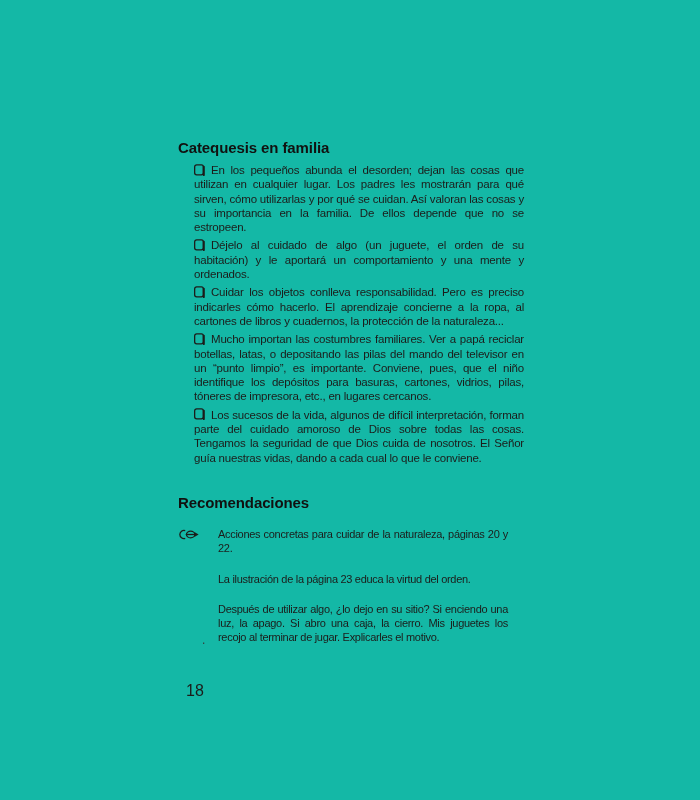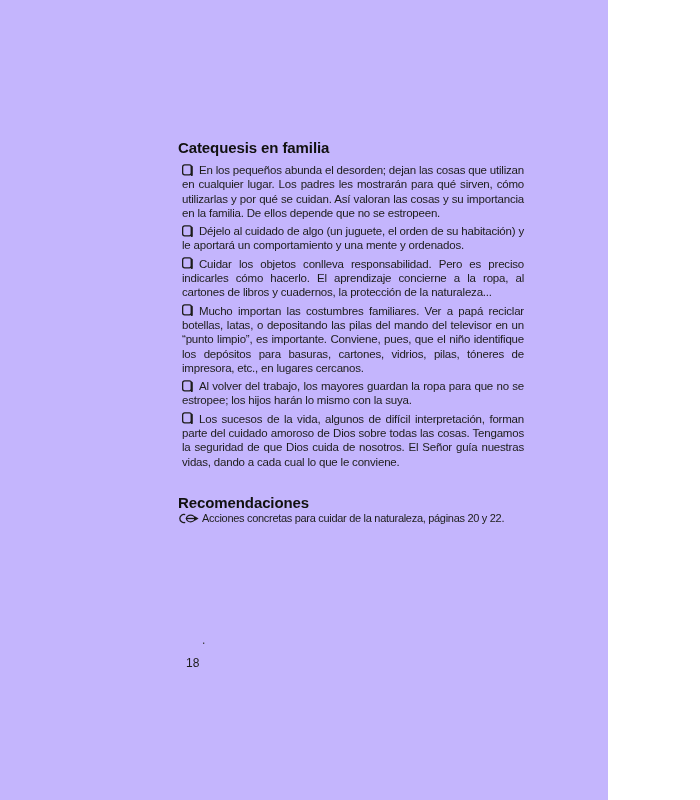--- a/index.html
+++ b/index.html
@@ -2,23 +2,23 @@
 <html><head>
 <meta charset="utf-8">
 <style>
   html, body {
     margin: 0;
     padding: 0;
     background: #ffffff;
   }
   .page {
     position: relative;
-    width: 608px;
+    width: 700px;
     height: 800px;
-    background: #c4b5fd;
+    background: #14b8a6;
     overflow: hidden;
     font-family: "Liberation Sans", "DejaVu Sans", sans-serif;
     color: #1c1c1a;
   }
   .sec1 {
     position: absolute;
     left: 178px;
     top: 139px;
     width: 346px;
   }
@@ -29,66 +29,66 @@
     width: 346px;
   }
   h1.doc-heading, h2.doc-heading {
     font-size: 15px;
     font-weight: bold;
     line-height: 17px;
     margin: 0 0 7px 0;
     letter-spacing: -0.1px;
     color: #111110;
   }
-  h2.doc-heading { margin-bottom: 0; }
+  h2.doc-heading { margin-bottom: 14px; }
   p.body-para {
     font-size: 11.5px;
     line-height: 14.3px;
     letter-spacing: -0.2px;
     text-align: justify;
-    margin: 0 0 4px 4px;
+    margin: 0 0 4px 16px;
     hyphens: none;
   }
   .cb {
     display: inline-block;
     width: 11px;
     height: 12px;
     margin-right: 6px;
     vertical-align: -1.5px;
   }
   .rec {
     position: relative;
     padding-left: 24px;
     font-size: 11px;
     line-height: 14.3px;
     letter-spacing: -0.3px;
     text-align: justify;
     hyphens: none;
   }
-  .rec p { margin: 0; }
+  .rec p { margin: 16px; }
   .pointer {
     position: absolute;
     left: 0;
     top: 2px;
     width: 21px;
     height: 11px;
   }
   .stray-dot {
     position: absolute;
     left: 202px;
     top: 634px;
     font-size: 12px;
     line-height: 12px;
     color: #3a3a38;
   }
   .page-number {
     position: absolute;
     left: 186px;
-    top: 657px;
-    font-size: 12px;
+    top: 685px;
+    font-size: 16px;
     line-height: 12px;
     color: #1c1c1a;
   }
 </style>
 </head>
 <body>
 
 <div class="page">
 
   <section class="sec1">
@@ -107,40 +107,38 @@
     <p class="body-para"><span class="cb"><svg width="11" height="12" viewBox="0 0 11 12" aria-hidden="true">
             <rect x="0.65" y="0.9" width="8.7" height="9.9" rx="2" fill="none" stroke="currentColor" stroke-width="1.3"></rect>
             <path d="M9.8 2.7 L9.8 11.1" stroke="currentColor" stroke-width="2" stroke-linecap="round" fill="none"></path>
           </svg></span><span>Cuidar los objetos conlleva responsabilidad. Pero es preciso indicarles cómo hacerlo. El aprendizaje concierne a la ropa, al cartones de libros y cuadernos, la protección de la naturaleza...</span></p>
 
     <p class="body-para"><span class="cb"><svg width="11" height="12" viewBox="0 0 11 12" aria-hidden="true">
             <rect x="0.65" y="0.9" width="8.7" height="9.9" rx="2" fill="none" stroke="currentColor" stroke-width="1.3"></rect>
             <path d="M9.8 2.7 L9.8 11.1" stroke="currentColor" stroke-width="2" stroke-linecap="round" fill="none"></path>
           </svg></span><span>Mucho importan las costumbres familiares. Ver a papá reciclar botellas, latas, o depositando las pilas del mando del televisor en un “punto limpio”, es importante. Conviene, pues, que el niño identifique los depósitos para basuras, cartones, vidrios, pilas, tóneres de impresora, etc., en lugares cercanos.</span></p>
 
-    <p class="body-para"><span class="cb"><svg width="11" height="12" viewBox="0 0 11 12" aria-hidden="true">
-            <rect x="0.65" y="0.9" width="8.7" height="9.9" rx="2" fill="none" stroke="currentColor" stroke-width="1.3"></rect>
-            <path d="M9.8 2.7 L9.8 11.1" stroke="currentColor" stroke-width="2" stroke-linecap="round" fill="none"></path>
-          </svg></span><span>Al volver del trabajo, los mayores guardan la ropa para que no se estropee; los hijos harán lo mismo con la suya.</span></p>
 
     <p class="body-para"><span class="cb"><svg width="11" height="12" viewBox="0 0 11 12" aria-hidden="true">
             <rect x="0.65" y="0.9" width="8.7" height="9.9" rx="2" fill="none" stroke="currentColor" stroke-width="1.3"></rect>
             <path d="M9.8 2.7 L9.8 11.1" stroke="currentColor" stroke-width="2" stroke-linecap="round" fill="none"></path>
           </svg></span><span>Los sucesos de la vida, algunos de difícil interpretación, forman parte del cuidado amoroso de Dios sobre todas las cosas. Tengamos la seguridad de que Dios cuida de nosotros. El Señor guía nuestras vidas, dando a cada cual lo que le conviene.</span></p>
   </section>
 
   <section class="sec2">
     <h2 class="doc-heading">Recomendaciones</h2>
     <div class="rec">
       <span class="pointer"><svg width="21" height="11" viewBox="0 0 21 11" aria-hidden="true">
             <path d="M7.2 1.6 A4.1 4.1 0 1 0 7.2 9.4" fill="none" stroke="currentColor" stroke-width="1.3"></path>
             <ellipse cx="12.6" cy="5.5" rx="4.2" ry="3.4" fill="none" stroke="currentColor" stroke-width="1.2"></ellipse>
             <path d="M7.8 5.5 L17.2 5.5" stroke="currentColor" stroke-width="1.3"></path>
             <path d="M16.4 2.9 L20.6 5.5 L16.4 8.1 Z" fill="currentColor"></path>
           </svg></span>
       <p>Acciones concretas para cuidar de la naturaleza, páginas 20 y 22.</p>
+      <p>La ilustración de la página 23 educa la virtud del orden.</p>
+      <p>Después de utilizar algo, ¿lo dejo en su sitio? Si enciendo una luz, la apago. Si abro una caja, la cierro. Mis juguetes los recojo al terminar de jugar. Explicarles el motivo.</p>
     </div>
   </section>
 
   <div class="stray-dot">.</div>
   <div class="page-number">18</div>
 
 </div>
 
 </body></html>

